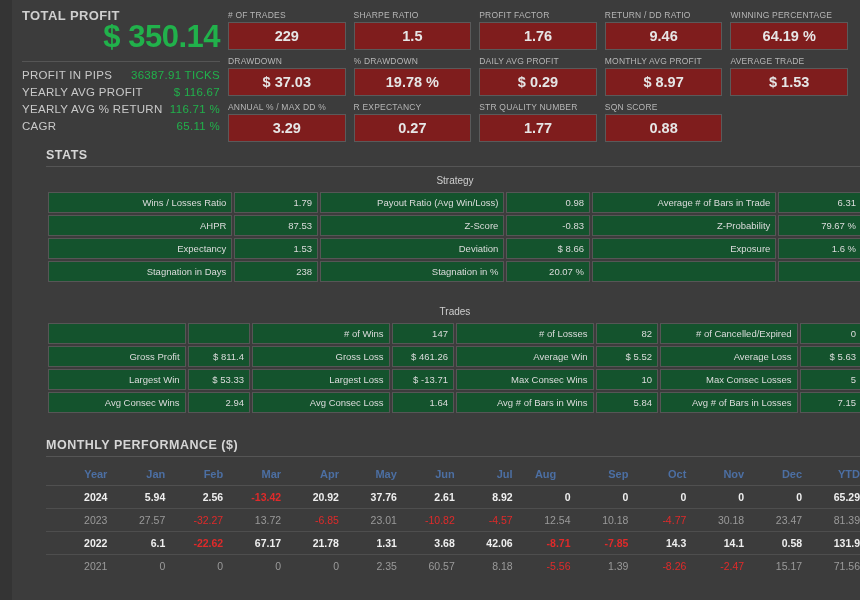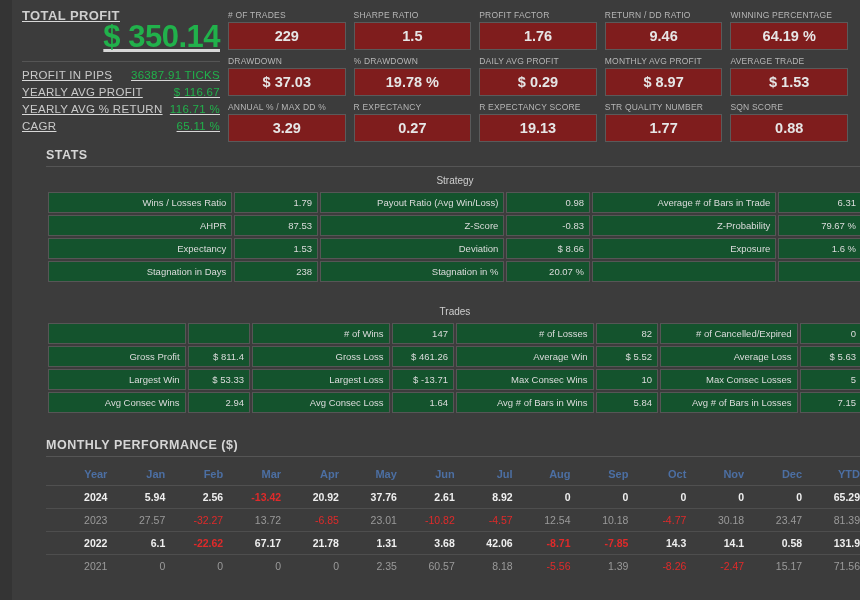--- a/index.html
+++ b/index.html
@@ -25,21 +25,20 @@
     left: 0; top: 0;
     width: 12px; height: 600px;
     background: #343434;
   }
 
   
   .summary {
     position: absolute;
     left: 22px; top: 8px;
     width: 198px;
-    text-decoration: underline;
   }
   .summary-title {
     font-size: 13px;
     font-weight: bold;
     letter-spacing: .4px;
     color: #cfcfcf;
   }
   .summary-value {
     text-align: right;
     font-size: 31px;
@@ -246,24 +245,20 @@
       </div>
       <div class="metric">
         <div class="metric-label">ANNUAL % / MAX DD %</div>
         <div class="metric-box">3.29</div>
       </div>
       <div class="metric">
         <div class="metric-label">R EXPECTANCY</div>
         <div class="metric-box">0.27</div>
       </div>
       <div class="metric">
-        <div class="metric-label">R EXPECTANCY SCORE</div>
-        <div class="metric-box">19.13</div>
-      </div>
-      <div class="metric">
         <div class="metric-label">STR QUALITY NUMBER</div>
         <div class="metric-box">1.77</div>
       </div>
       <div class="metric">
         <div class="metric-label">SQN SCORE</div>
         <div class="metric-box">0.88</div>
       </div>
     </div>
 
   <div class="section" style="top:148px;">
@@ -392,21 +387,21 @@
       <thead>
           <tr id="monthly-head">
             <th class="year-col" style="color: rgb(76, 111, 163);">Year</th>
             <th style="color: rgb(76, 111, 163);">Jan</th>
             <th style="color: rgb(76, 111, 163);">Feb</th>
             <th style="color: rgb(76, 111, 163);">Mar</th>
             <th style="color: rgb(76, 111, 163);">Apr</th>
             <th style="color: rgb(76, 111, 163);">May</th>
             <th style="color: rgb(76, 111, 163);">Jun</th>
             <th style="color: rgb(76, 111, 163);">Jul</th>
-            <th style="color: rgb(76, 111, 163);">Aug</th>
+            <th style="color: rgb(76, 111, 163); text-align: center;">Aug</th>
             <th style="color: rgb(76, 111, 163);">Sep</th>
             <th style="color: rgb(76, 111, 163);">Oct</th>
             <th style="color: rgb(76, 111, 163);">Nov</th>
             <th style="color: rgb(76, 111, 163);">Dec</th>
             <th style="color: rgb(76, 111, 163);">YTD</th>
           </tr>
         </thead>
       <tbody id="monthly-body">
           <tr class="odd">
             <td>2024</td>

